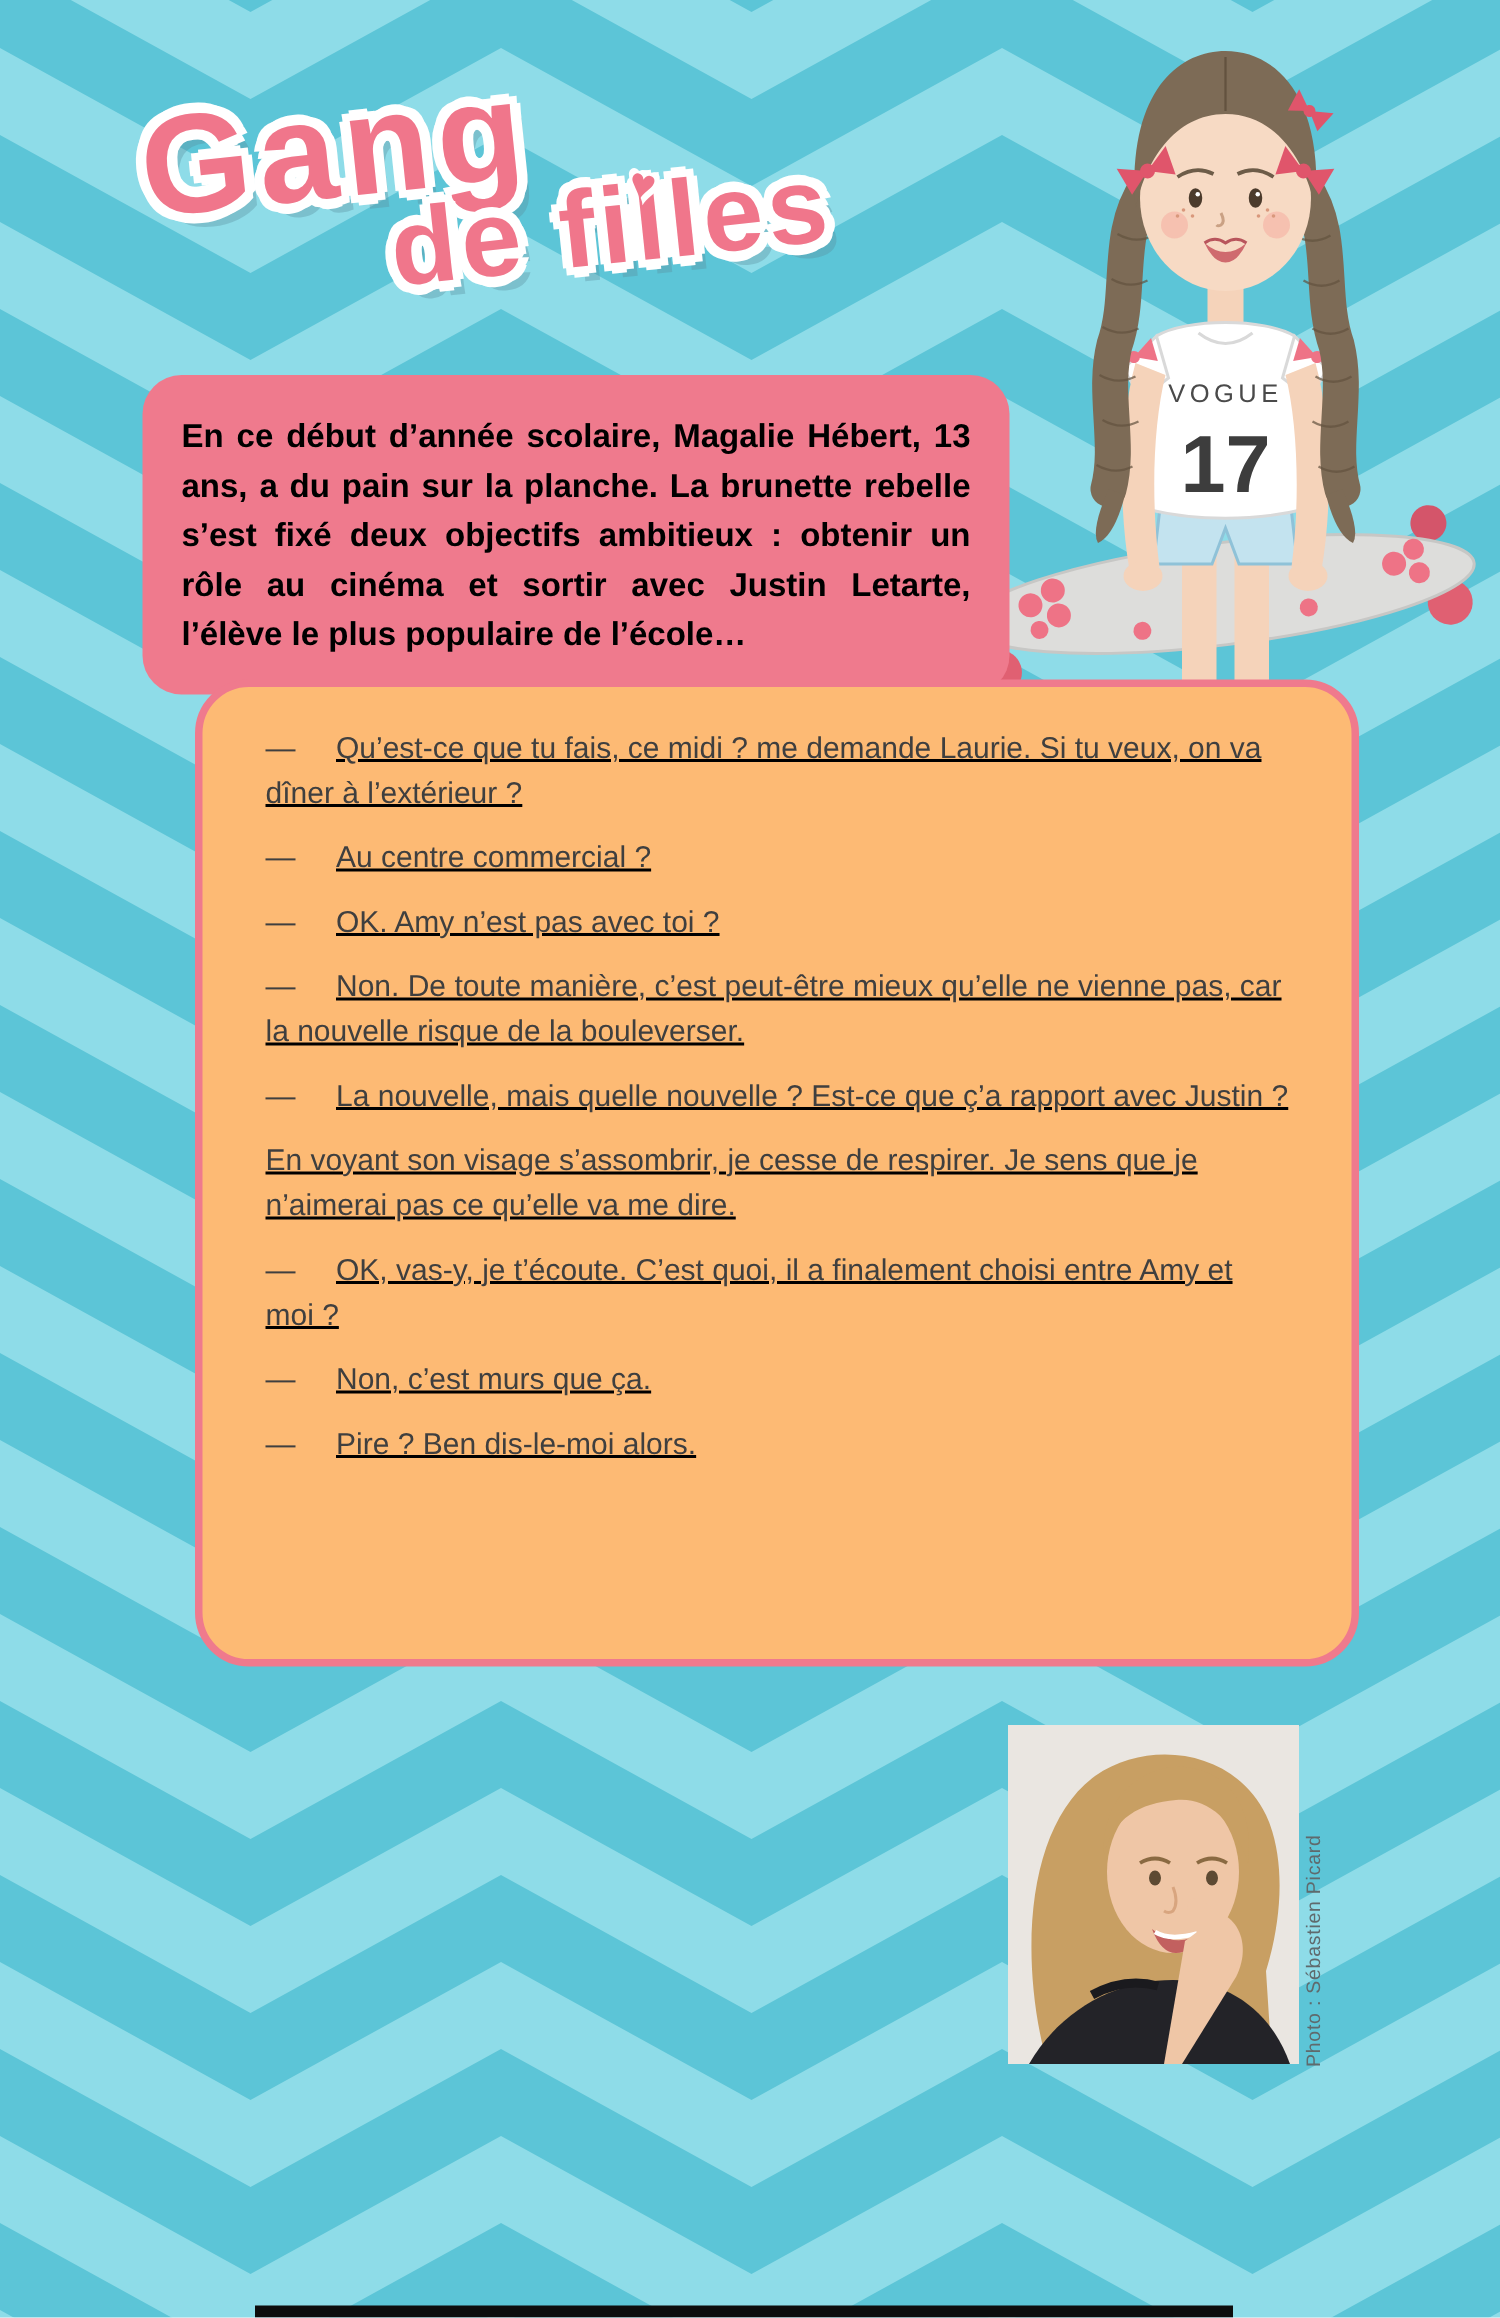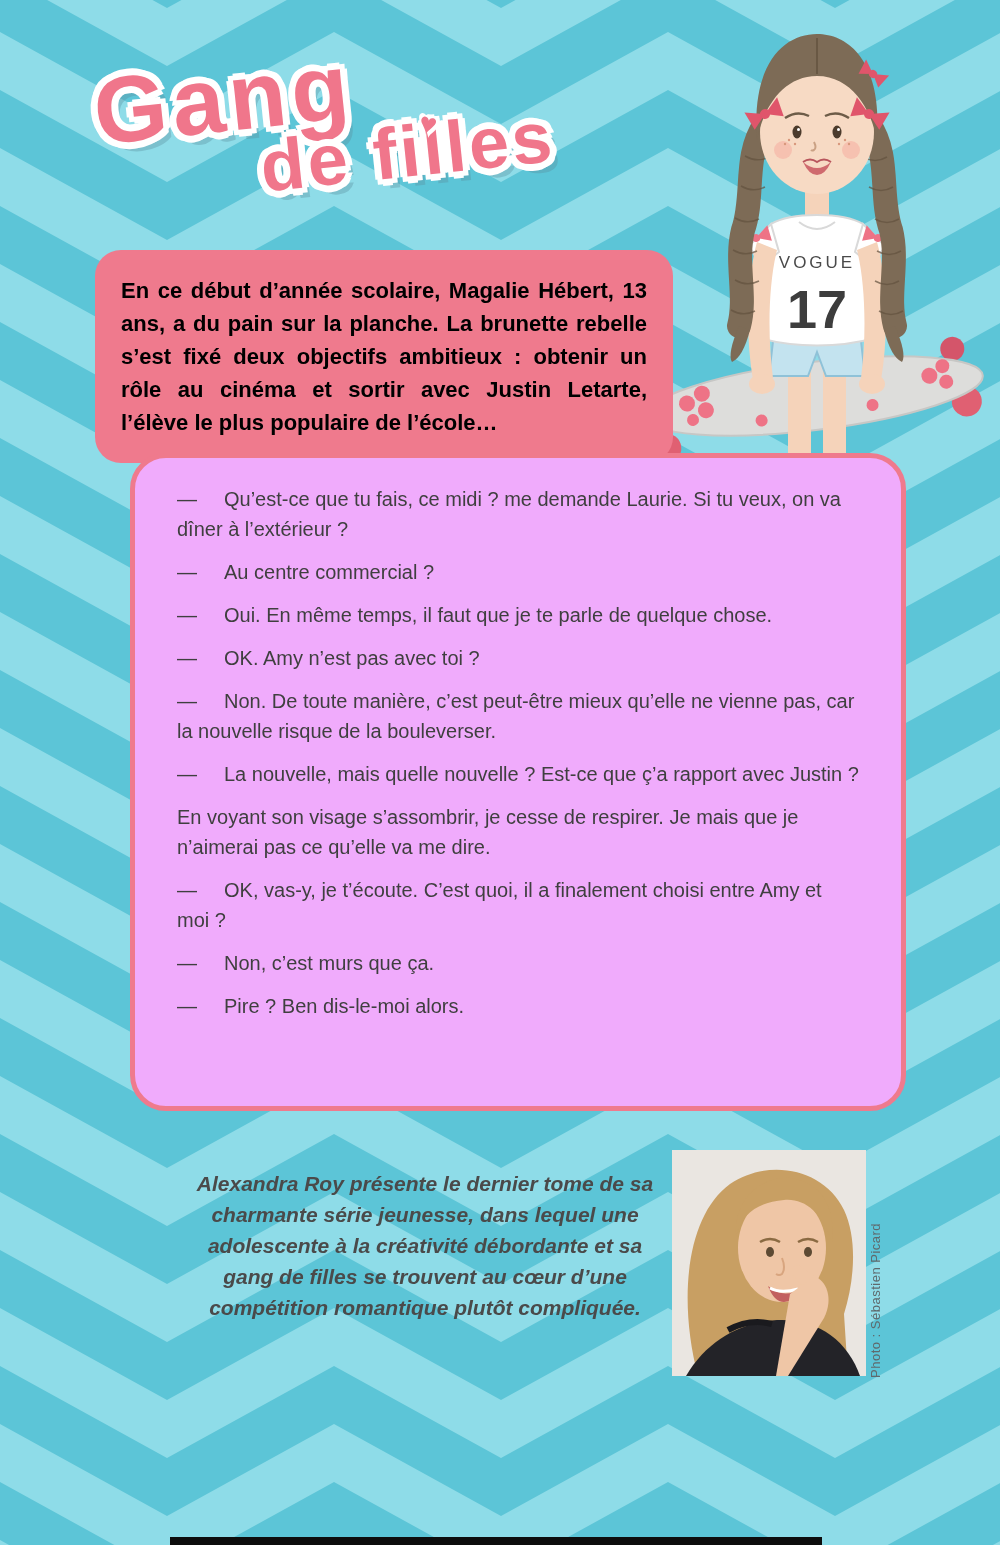--- a/index.html
+++ b/index.html
@@ -38,22 +38,22 @@
     position:absolute; left:95px; top:250px; width:578px; z-index:2;
     background:var(--pink,#ef7a8d); border-radius:26px; padding:24px 26px;
   }
   .intro-box p {
     color:#000000; font-weight:bold; font-size:22px; line-height:33px; text-align:justify;
   }
 
   
   .dialogue-box {
     position:absolute; left:130px; top:453px; width:776px; height:658px; z-index:3;
-    background:#f0abfc; border:5px solid var(--pink,#ef7a8d); border-radius:36px;
-    padding:26px 42px; overflow:hidden;
+    background:#fdba74; border:5px solid var(--pink,#ef7a8d); border-radius:36px;
+    padding:26px 42px; overflow:hidden;text-decoration:underline;
   }
   .dialogue-box p { color:#3f3f3f; font-size:20px; line-height:30px; margin-bottom:13px; }
   .dash { display:inline-block; width:47px; }
   .dash:empty { display:none; }
 
   
   .footer-blurb {
     position:absolute; left:186px; top:1168px; width:478px; z-index:2;
     font-style:italic; font-weight:bold; font-size:21px; line-height:31px;
     color:#4a4a4a; text-align:center;
@@ -220,31 +220,29 @@
     </g>
   </svg>
 
   <div class="intro-box">
     <p>En ce début d’année scolaire, Magalie Hébert, 13 ans, a du pain sur la planche. La brunette rebelle s’est fixé deux objectifs ambitieux&nbsp;: obtenir un rôle au cinéma et sortir avec Justin Letarte, l’élève le plus populaire de l’école…</p>
   </div>
 
   <div class="dialogue-box">
     <p><span class="dash">—</span><span>Qu’est-ce que tu fais, ce midi&nbsp;? me demande Laurie. Si tu veux, on va dîner à l’extérieur&nbsp;?</span></p>
     <p><span class="dash">—</span><span>Au centre commercial&nbsp;?</span></p>
-    <p><span class="dash">—</span><span>Oui. En même temps, il faut que je te parle de quelque chose.</span></p>
     <p><span class="dash">—</span><span>OK. Amy n’est pas avec toi&nbsp;?</span></p>
     <p><span class="dash">—</span><span>Non. De toute manière, c’est peut-être mieux qu’elle ne vienne pas, car la nouvelle risque de la bouleverser.</span></p>
     <p><span class="dash">—</span><span>La nouvelle, mais quelle nouvelle&nbsp;? Est-ce que ç’a rapport avec Justin&nbsp;?</span></p>
-    <p><span>En voyant son visage s’assombrir, je cesse de respirer. Je mais que je n’aimerai pas ce qu’elle va me dire.</span></p>
+    <p><span>En voyant son visage s’assombrir, je cesse de respirer. Je sens que je n’aimerai pas ce qu’elle va me dire.</span></p>
     <p><span class="dash">—</span><span>OK, vas-y, je t’écoute. C’est quoi, il a finalement choisi entre Amy et moi&nbsp;?</span></p>
     <p><span class="dash">—</span><span>Non, c’est murs que ça.</span></p>
     <p><span class="dash">—</span><span>Pire&nbsp;? Ben dis-le-moi alors.</span></p>
   </div>
 
-  <p class="footer-blurb">Alexandra Roy présente le dernier tome de sa charmante série jeunesse, dans lequel une adolescente à la créativité débordante et sa gang de filles se trouvent au cœur d’une compétition romantique plutôt compliquée.</p>
 
   <div class="author-photo-frame">
     <svg viewBox="0 0 194 226">
       <rect width="194" height="226" fill="#eae6e1"></rect>
       <path d="M26,226 C6,150 14,66 58,34 C96,8 152,18 172,60 C186,90 182,132 172,164 L176,226 Z" fill="#c89f63"></path>
       <ellipse cx="110" cy="98" rx="44" ry="54" fill="#efc6a6"></ellipse>
       <path d="M64,86 C62,44 94,26 118,28 C150,32 164,58 160,92 C150,62 132,48 112,50 C88,52 70,62 64,86 Z" fill="#c89f63"></path>
       <path d="M88,92 q10,-6 20,0" stroke="#8a6a42" stroke-width="2.5" fill="none"></path>
       <path d="M126,92 q10,-6 20,0" stroke="#8a6a42" stroke-width="2.5" fill="none"></path>
       <ellipse cx="98" cy="102" rx="4" ry="5" fill="#5d4a33"></ellipse>

